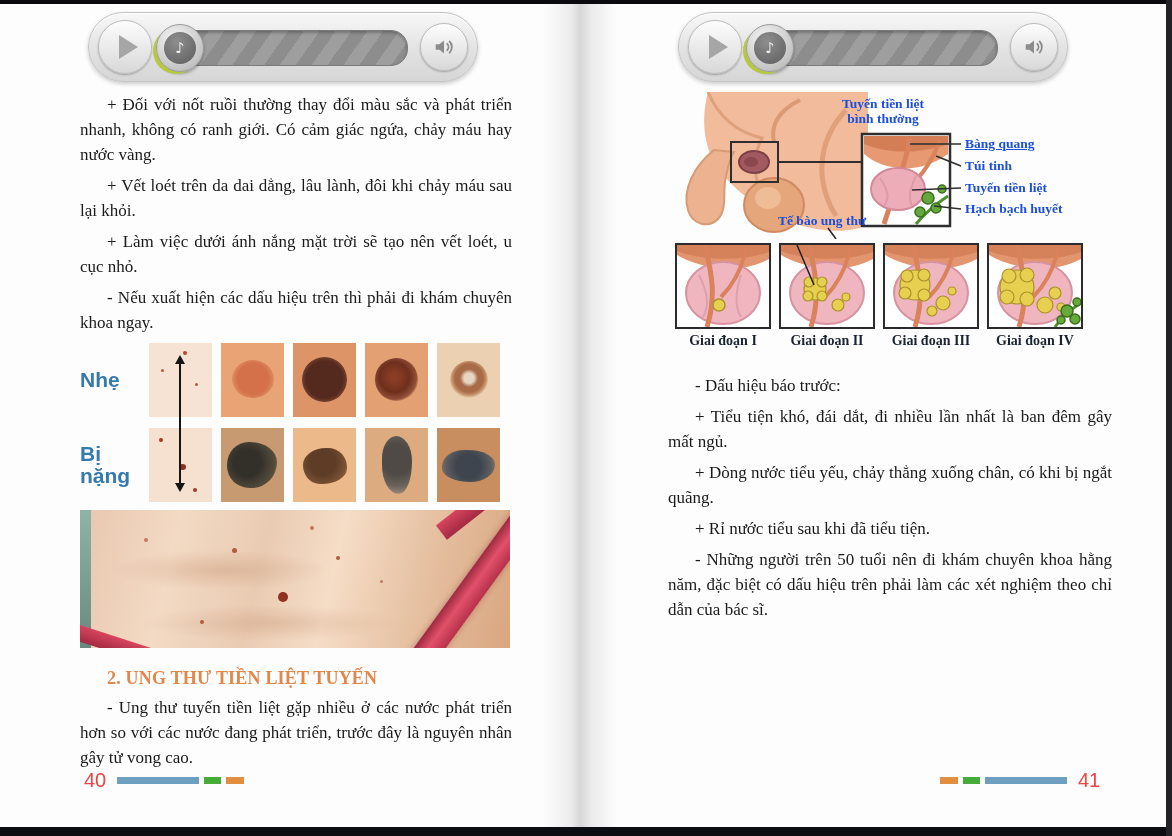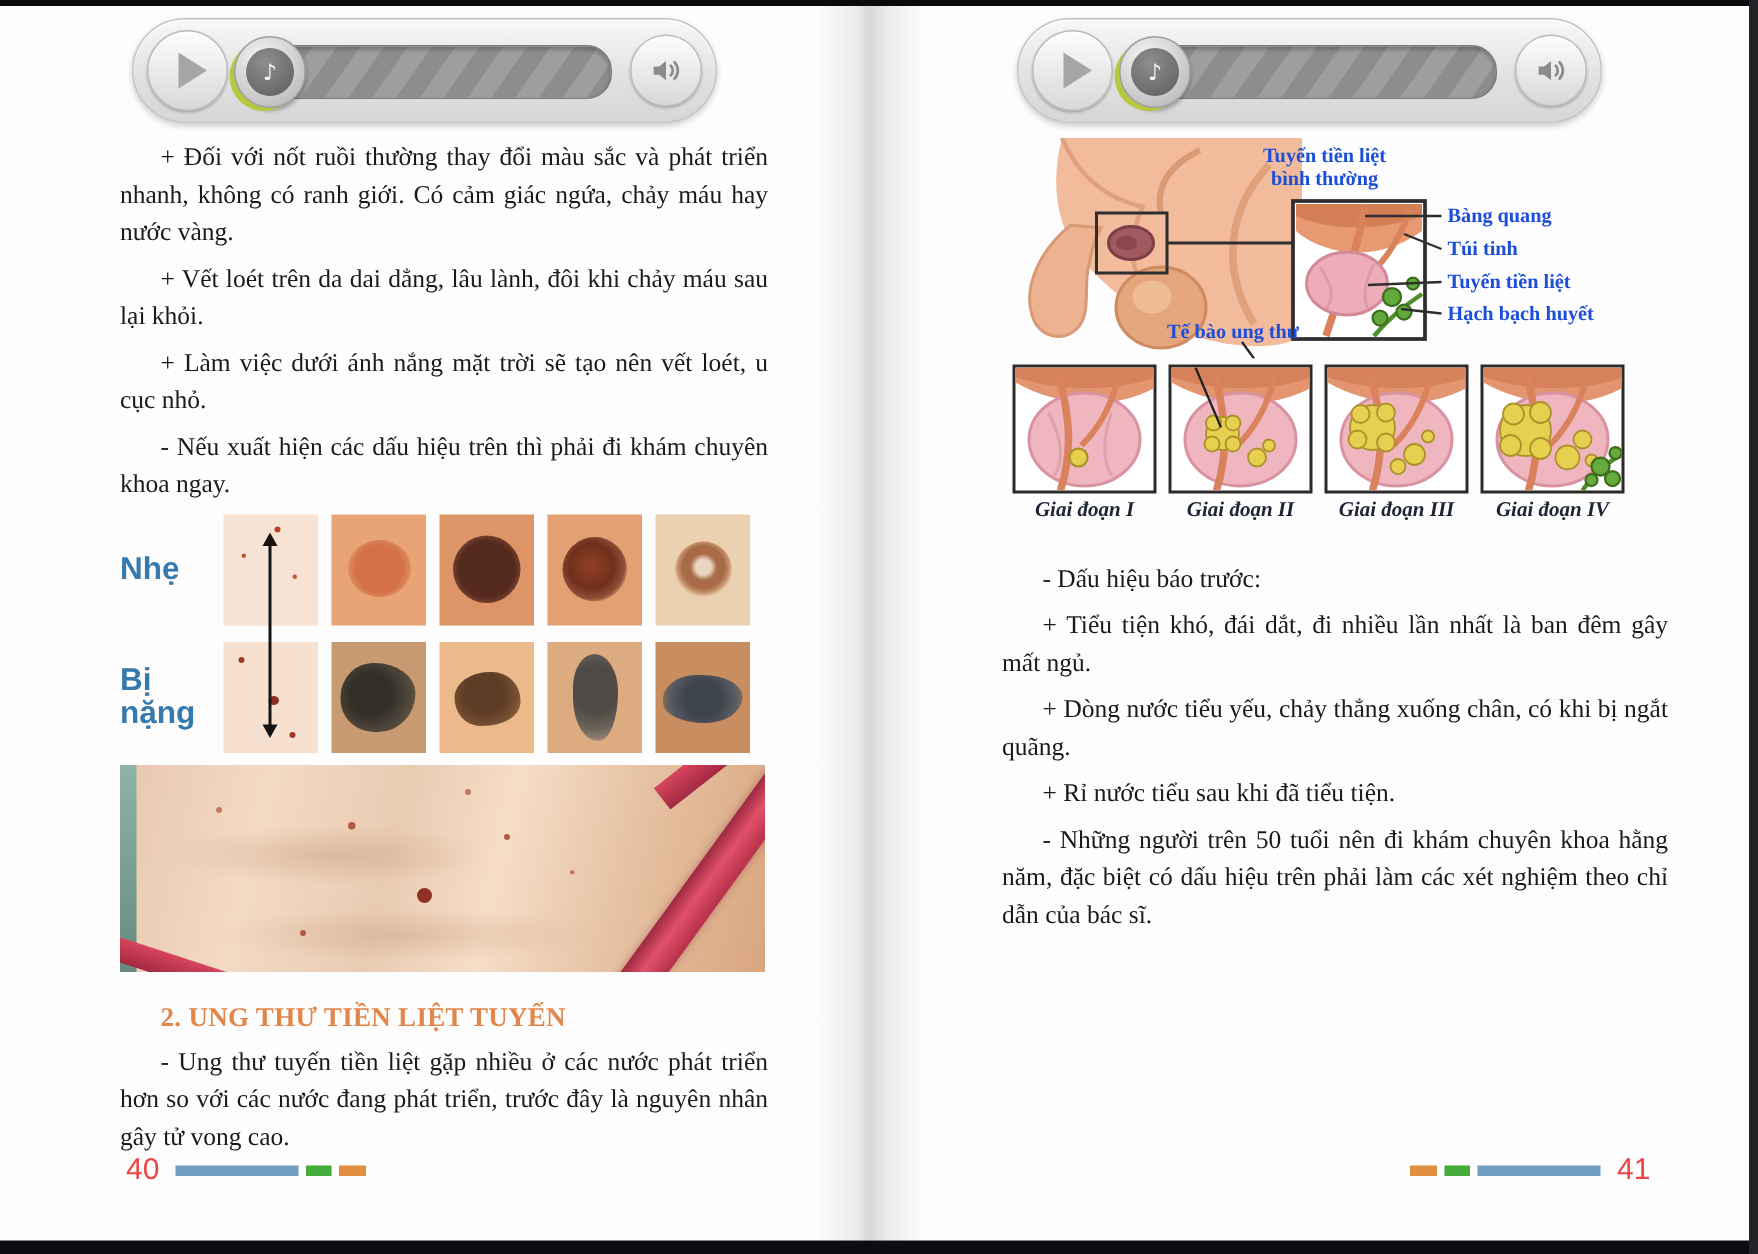--- a/index.html
+++ b/index.html
@@ -85,26 +85,26 @@
   .footer .pageno{margin:0 6px;}
   .bar{height:7px;}
   .bar.blue{width:82px;background:#6f9fc0;}
   .bar.green{width:17px;background:#46ac39;}
   .bar.orange{width:18px;background:#e28e41;}
 
   
   .figure-top{position:relative;margin:10px 0 0 92px;width:430px;height:147px;}
   .fig-label{position:absolute;font-weight:bold;font-size:13.5px;line-height:15px;color:#1d4ed8;white-space:nowrap;}
   .diag-title{left:128px;top:4px;width:154px;text-align:center;white-space:normal;}
-  .lab-0{left:287px;top:44px;} .lab-1{left:287px;top:66px;} .lab-2{left:287px;top:88px;} .lab-3{left:287px;top:109px;}
+  .lab-0{left:287px;top:44px;text-decoration:underline;} .lab-1{left:287px;top:66px;} .lab-2{left:287px;top:88px;} .lab-3{left:287px;top:109px;}
   .cancer-label{left:100px;top:121px;}
   .stages{display:flex;gap:8px;margin:4px 0 0 89px;}
   .stage-panel{width:92px;height:82px;border:2px solid #2b2b2b;background:#fff;}
   .stage-labels{display:flex;gap:8px;margin:4px 0 0 89px;}
-  .stage-labels div{width:96px;text-align:center;font-weight:bold;font-size:14px;color:#1c2434;font-style:italic;}
+  .stage-labels div{width:96px;text-align:center;font-weight:bold;font-size:14px;color:#1c2434;}
 </style>
 </head>
 <body>
 
 <div class="screen">
   <div class="top-bar"></div>
 
   <div class="page left">
 
     <div class="player">

